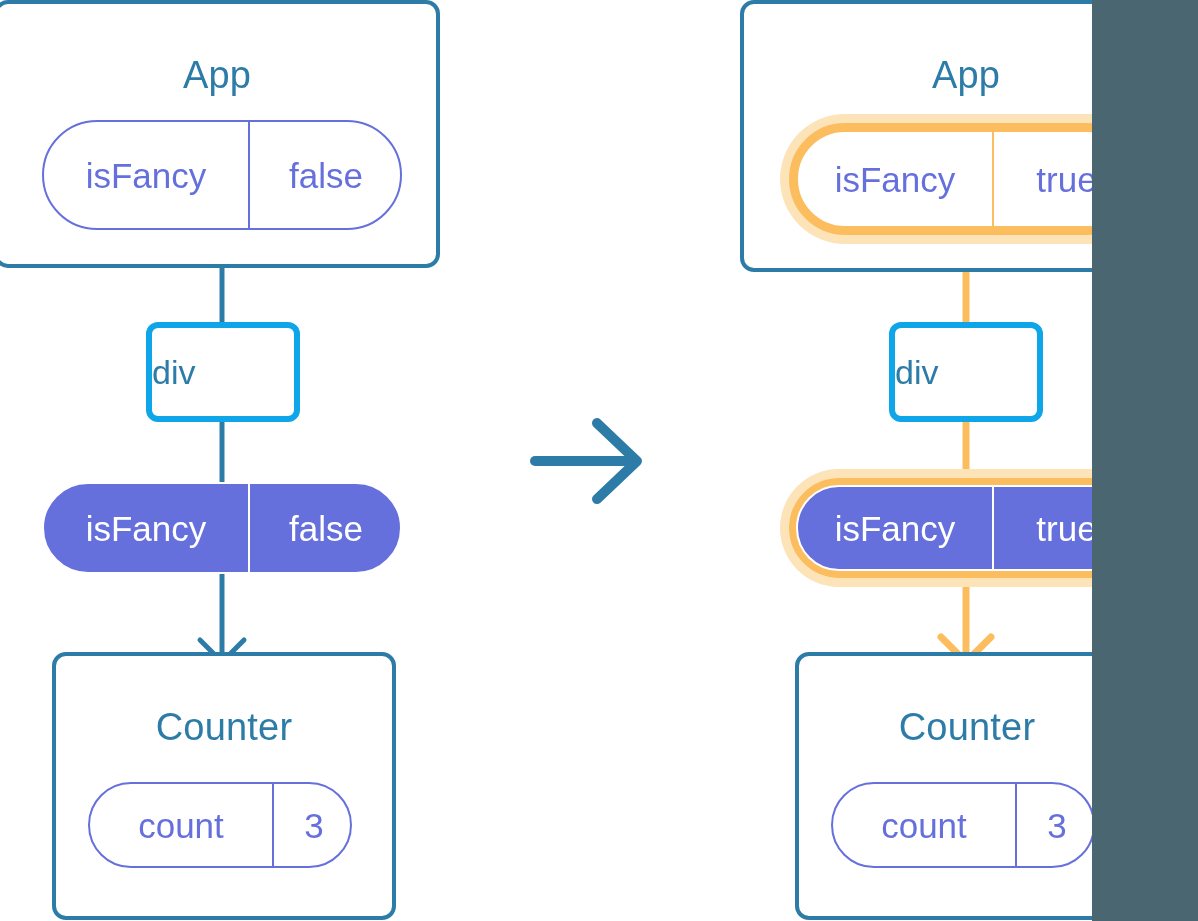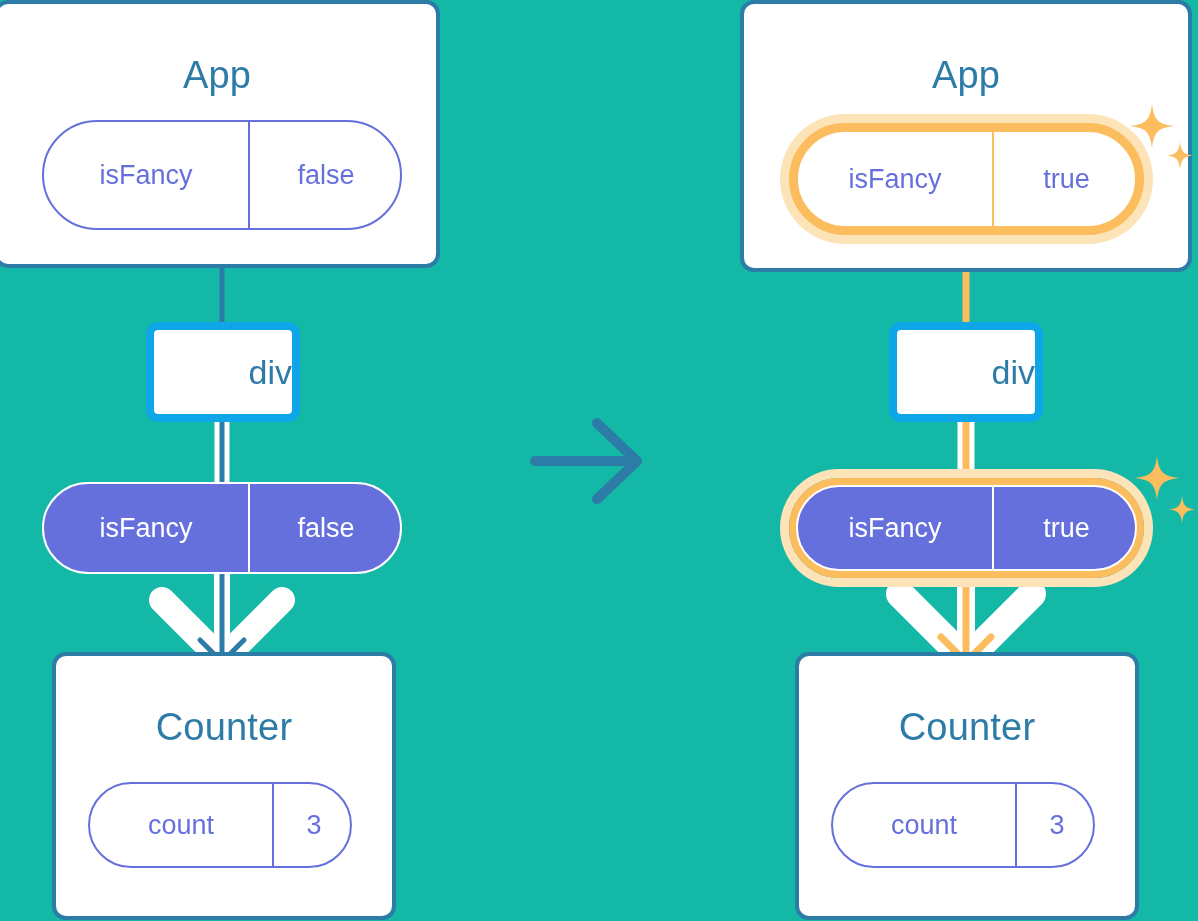--- a/index.html
+++ b/index.html
@@ -2,23 +2,23 @@
 <html><head>
 <meta charset="utf-8">
 <style>
   html, body {
     margin: 0;
     padding: 0;
     background: #4a6670;
   }
   #stage {
     position: relative;
-    width: 1198px;
+    width: 1092px;
     height: 921px;
-    background: #14b8a6;
+    background: #ffffff;
     overflow: hidden;
     font-family: "Liberation Sans", sans-serif;
   }
   #svg-layer {
     position: absolute;
     left: 0; top: 0;
     width: 1198px;
     height: 921px;
   }
   
@@ -37,26 +37,26 @@
     color: #2d7ca8;
     font-size: 38px;
     letter-spacing: 0.2px;
     line-height: 1;
     white-space: nowrap;
   }
   
   .dom-box {
     position: absolute;
     background: #ffffff;
-    border: 8px solid #0ea5e9;
+    border: 6px solid #0ea5e9;
     border-radius: 12px;
     box-sizing: border-box;
     display: flex;
     align-items: center;
-    justify-content: flex-end;
+    justify-content: flex-start;
   }
   .dom-label {
     color: #2d7ca8;
     font-size: 34px;
     line-height: 1;
   }
   
   .pill {
     position: absolute;
     box-sizing: border-box;
@@ -71,21 +71,21 @@
   }
   .pill-filled {
     background: #6670dd;
     border: 2.5px solid #ffffff;
   }
   .pill-cell {
     flex: 0 0 auto;
     display: flex;
     align-items: center;
     justify-content: center;
-    font-size: 27px;
+    font-size: 35px;
     line-height: 1;
     white-space: nowrap;
   }
   .pill-outline .pill-cell { color: #6670dd; }
   .pill-filled  .pill-cell { color: #ffffff; }
   .pill-divider {
     flex: 0 0 2px;
     align-self: stretch;
   }
   .pill-outline .pill-divider { background: #6670dd; }

